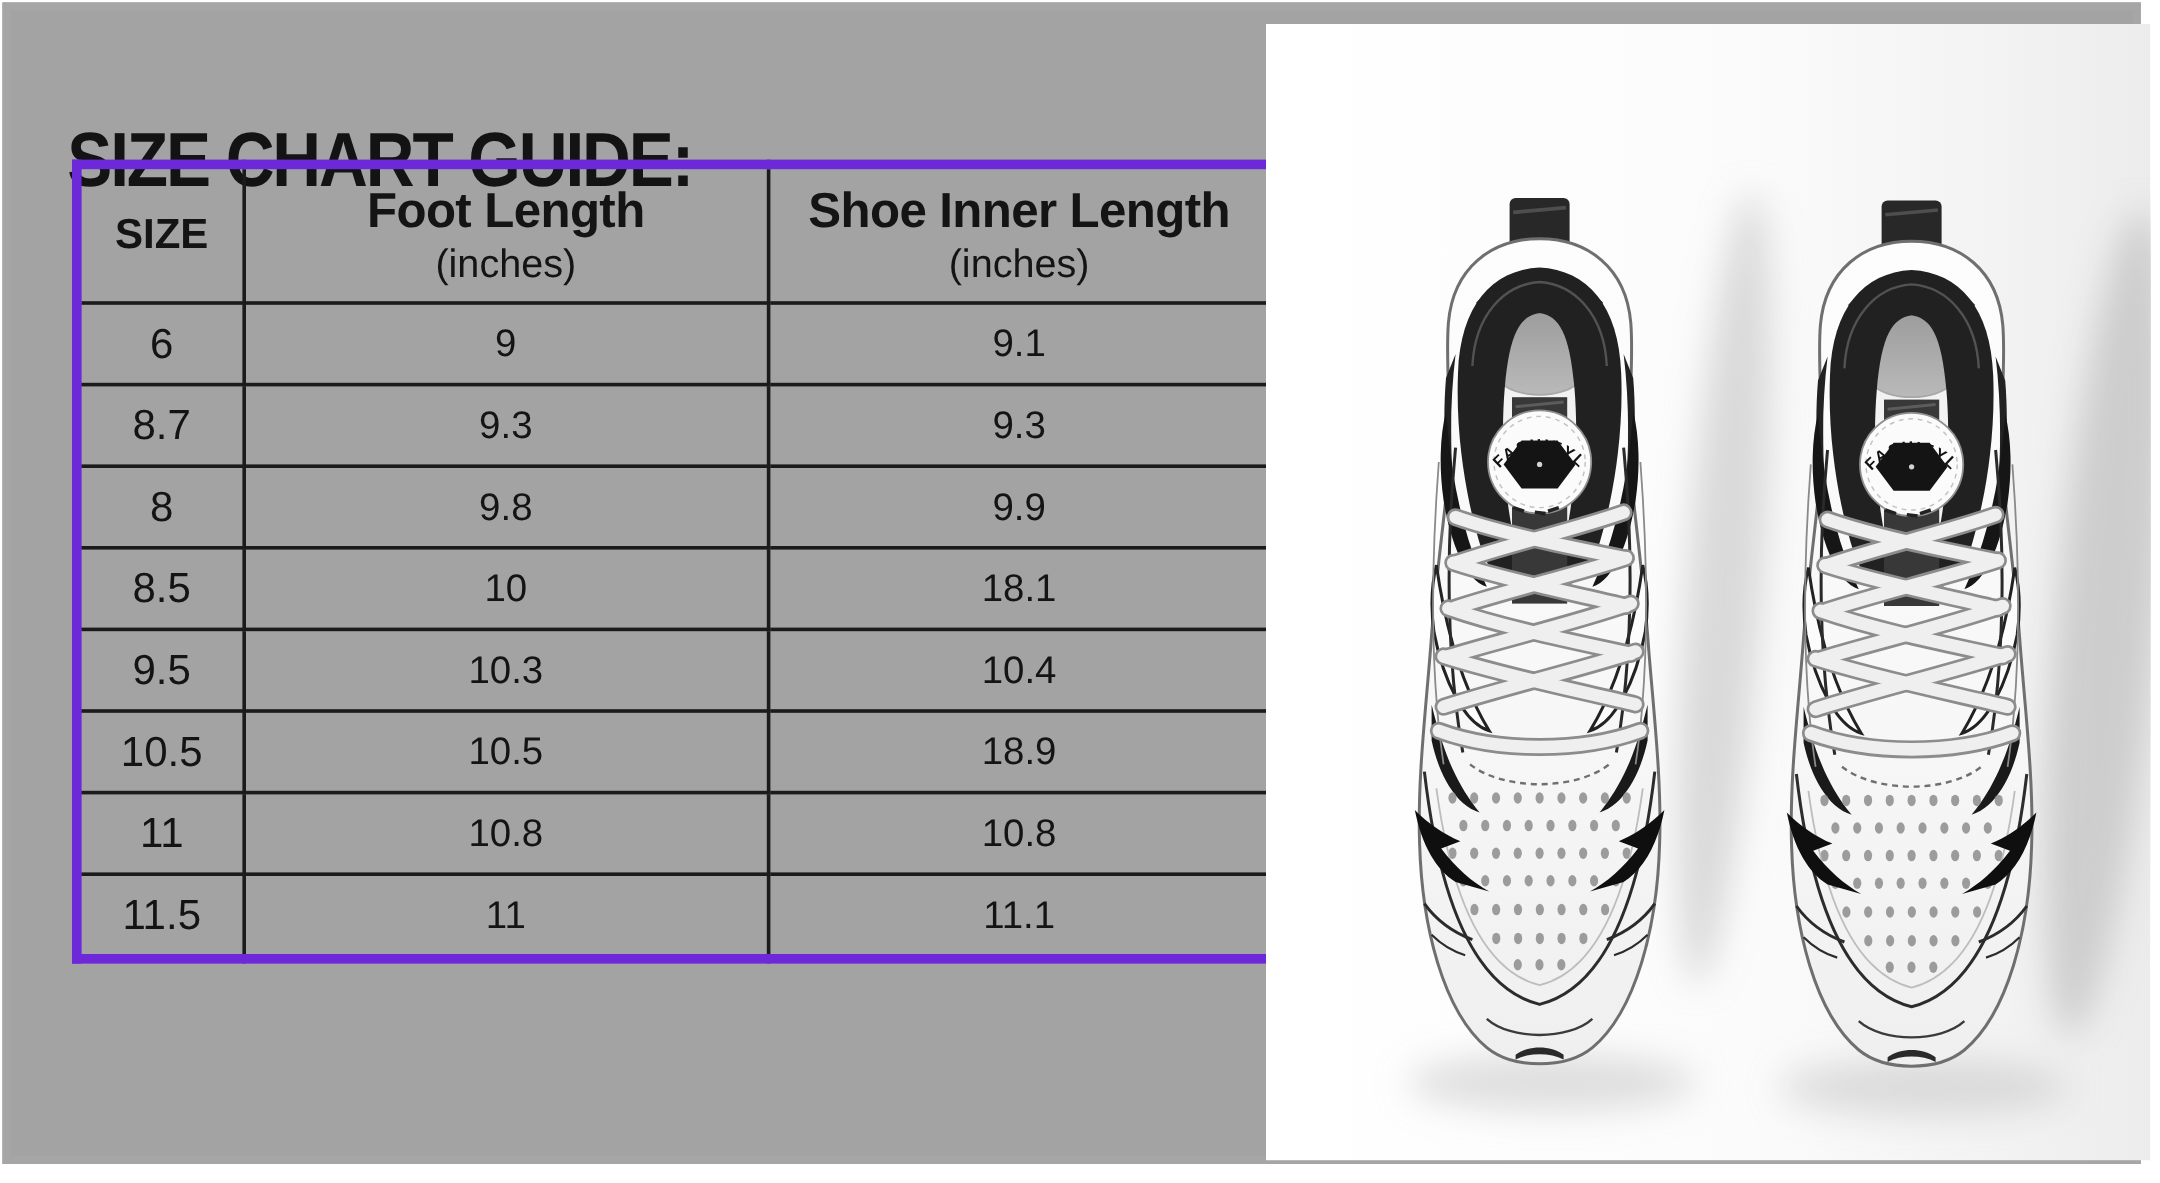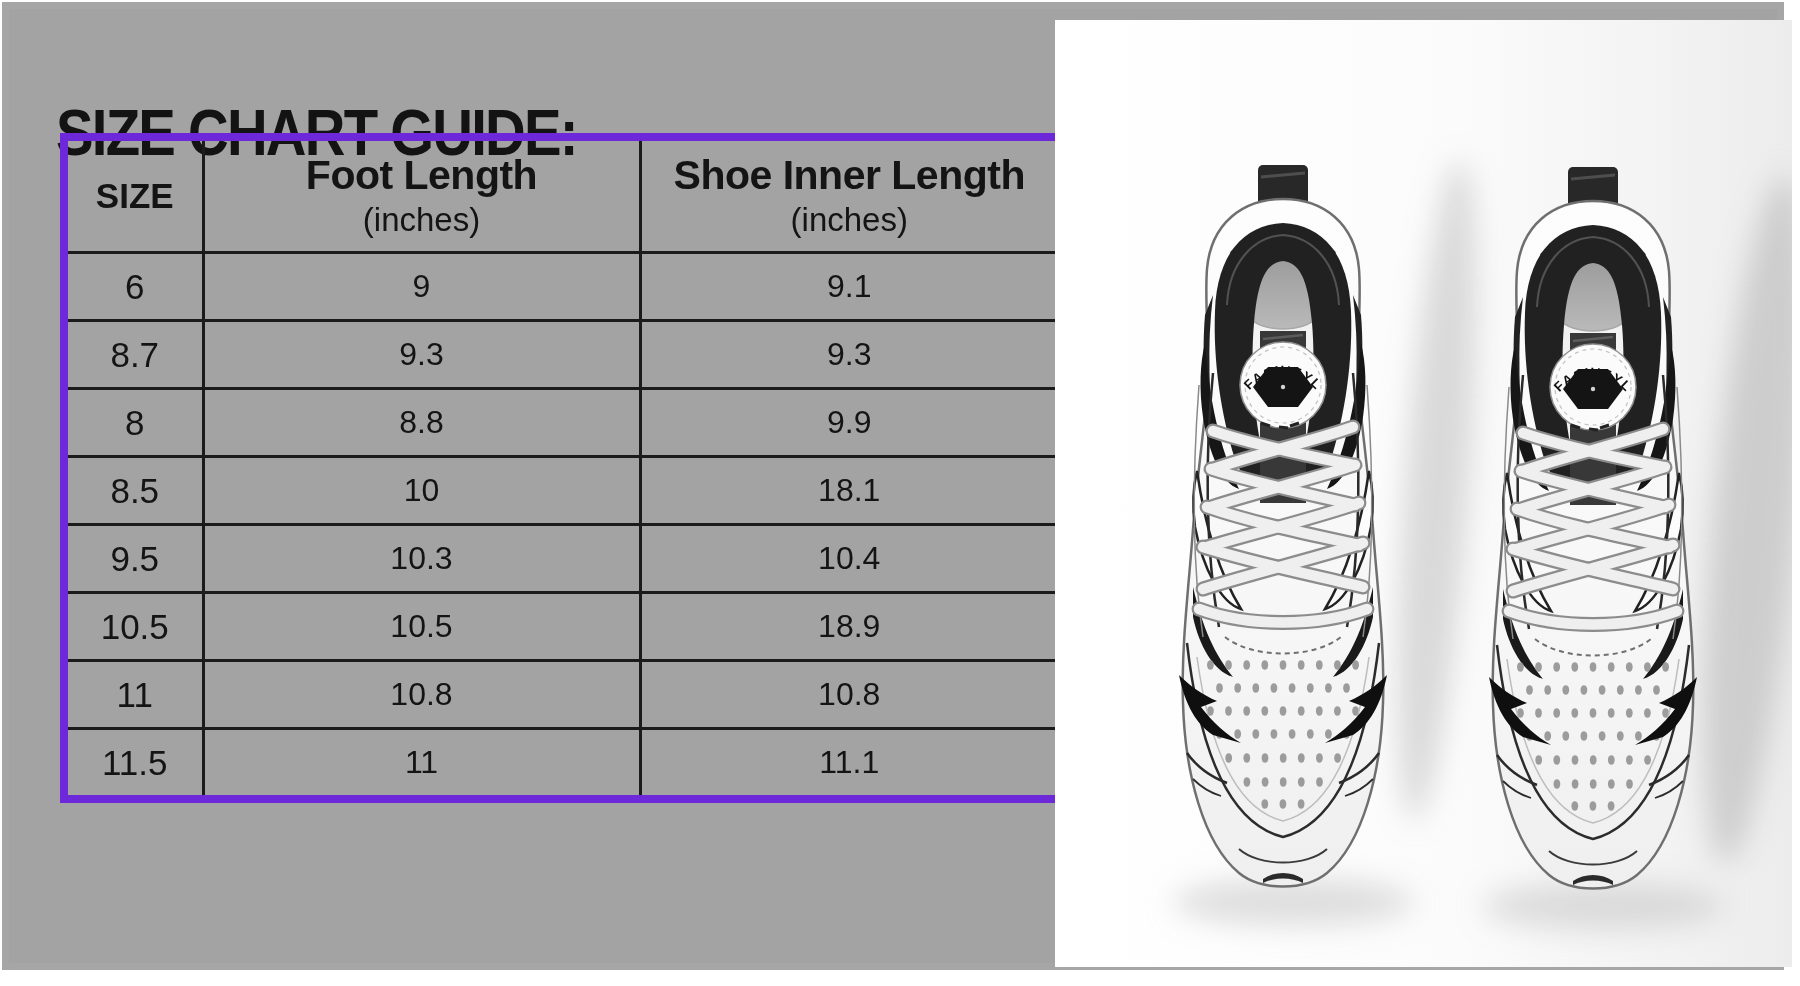--- a/index.html
+++ b/index.html
@@ -66,21 +66,21 @@
       <td>9</td>
       <td>9.1</td>
     </tr>
         <tr>
       <td>8.7</td>
       <td>9.3</td>
       <td>9.3</td>
     </tr>
         <tr>
       <td>8</td>
-      <td>8.8</td>
+      <td>9.8</td>
       <td>9.9</td>
     </tr>
         <tr>
       <td>8.5</td>
       <td>10</td>
       <td>18.1</td>
     </tr>
         <tr>
       <td>9.5</td>
       <td>10.3</td>

